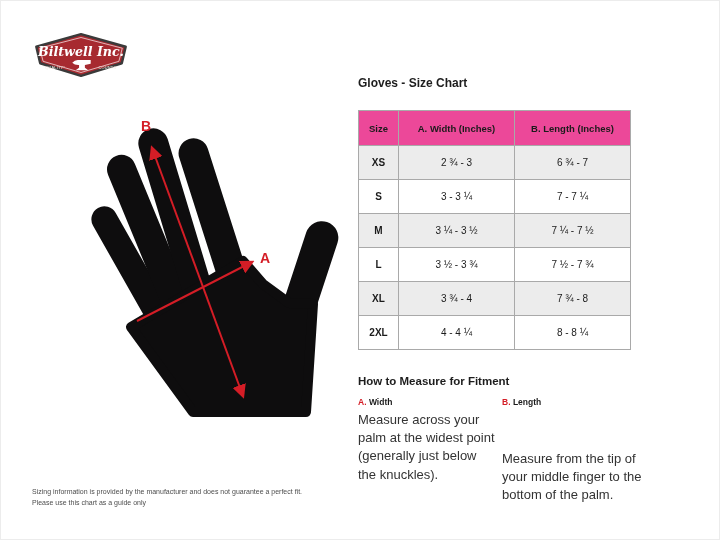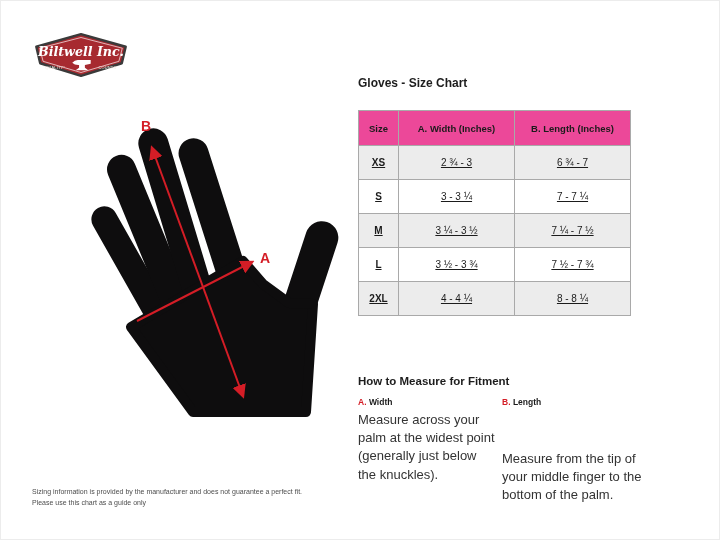--- a/index.html
+++ b/index.html
@@ -11,21 +11,21 @@
   .logo{position:absolute;left:30px;top:32px;width:102px;height:46px;}
 
   
   .hand-svg{position:absolute;left:0;top:0;width:720px;height:540px;pointer-events:none;}
 
   
   .chart-title{position:absolute;left:358px;top:76px;font-size:12px;font-weight:bold;color:#1d1d1d;}
   .size-table{position:absolute;left:358px;top:110px;width:272px;border-collapse:collapse;table-layout:fixed;}
   .size-table th,.size-table td{border:1px solid #a9a9a9;text-align:center;vertical-align:middle;color:#1b1b1b;}
   .size-table th{font-size:9.5px;font-weight:bold;height:32px;background:#ec4899;}
-  .size-table td{font-size:10px;height:31px;background:#ffffff;text-decoration:underline;}
+  .size-table td{font-size:10px;height:31px;background:#ffffff;}
   .size-table tbody tr:nth-child(odd) td{background:#ececec;}
   .size-table td.size-col{font-weight:bold;}
 
   .measure{position:absolute;left:358px;top:368px;width:300px;}
   .measure-title{font-size:11.5px;font-weight:bold;color:#1d1d1d;margin:7px 0 10px 0;}
   .measure-grid{display:flex;}
   .m-col{width:142px;}
   .m-col.b{width:155px;margin-left:2px;}
   .m-label{font-size:8.5px;font-weight:bold;color:#1b1b1b;margin-bottom:4px;}
   .m-key{color:#d41d26;}
@@ -100,20 +100,25 @@
         <td class="size-col">M</td>
         <td>3 ¼ - 3 ½</td>
         <td>7 ¼ - 7 ½</td>
       </tr>
       <tr>
         <td class="size-col">L</td>
         <td>3 ½ - 3 ¾</td>
         <td>7 ½ - 7 ¾</td>
       </tr>
       <tr>
+        <td class="size-col">XL</td>
+        <td>3 ¾ - 4</td>
+        <td>7 ¾ - 8</td>
+      </tr>
+      <tr>
         <td class="size-col">2XL</td>
         <td>4 - 4 ¼</td>
         <td>8 - 8 ¼</td>
       </tr>
     </tbody>
   </table>
 
   <div class="measure">
     <div class="measure-title">How to Measure for Fitment</div>
     <div class="measure-grid">

